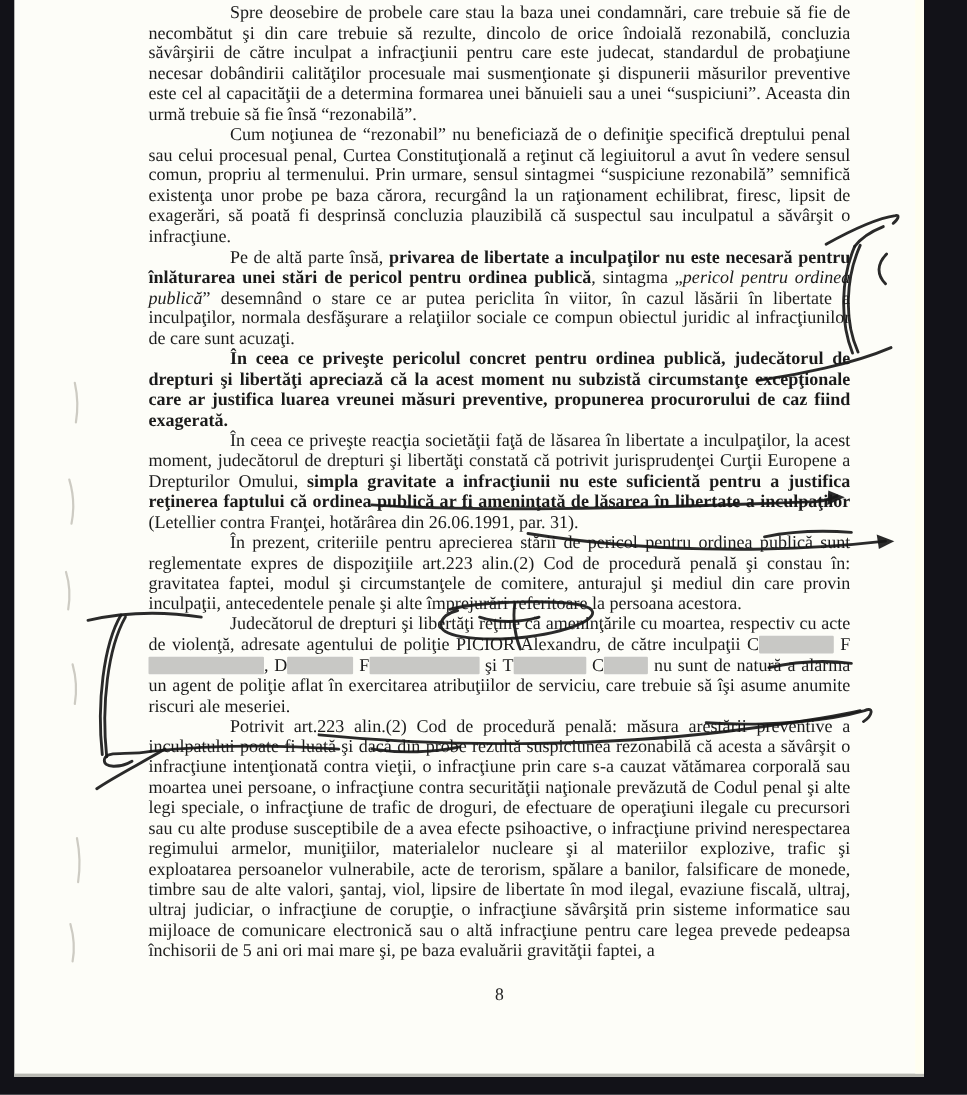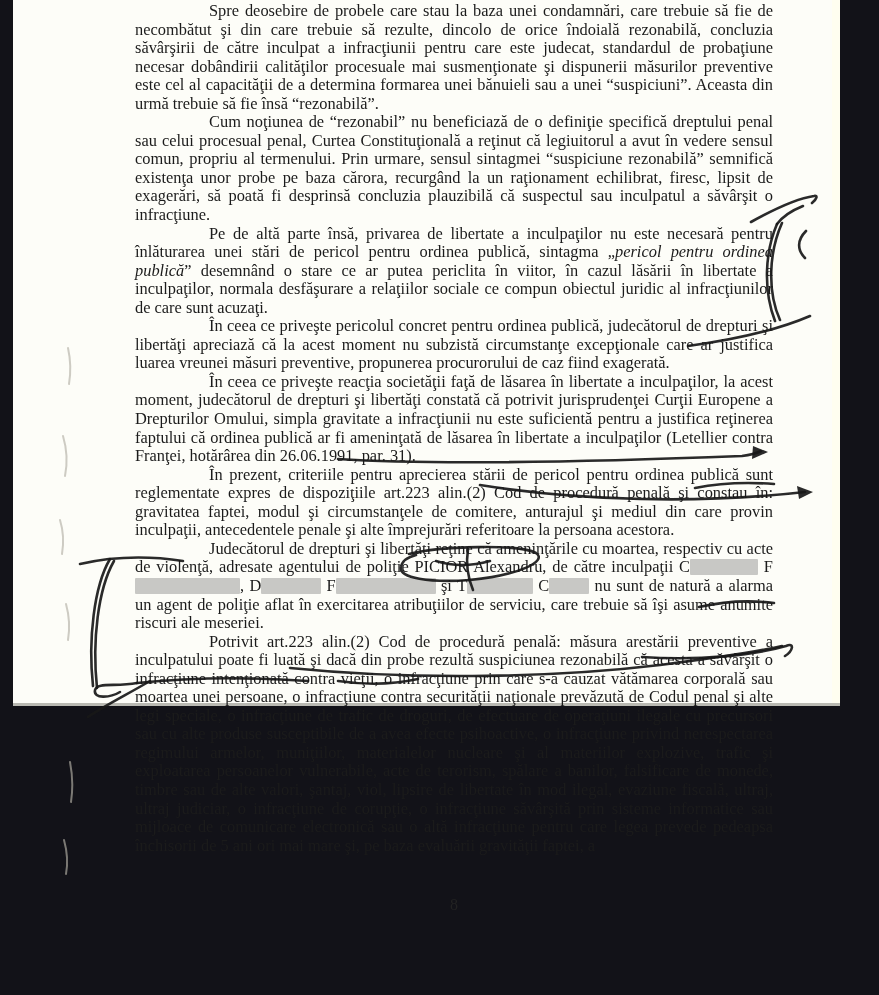--- a/index.html
+++ b/index.html
@@ -1,21 +1,21 @@
 <!DOCTYPE html>
 <html><head>
 <meta charset="utf-8">
 <style>
   *{margin:0;padding:0;box-sizing:border-box}
   html,body{width:879px;height:995px;background:#121218;overflow:hidden;position:relative}
-  .page{position:absolute;left:13px;top:0;width:827px;height:706px;background:#fdfdf8;border-bottom:3px solid #b9b9b2}
+  .page{position:absolute;left:13px;top:0;width:827px;height:979px;background:#fdfdf8;border-bottom:3px solid #b9b9b2}
   .page-inner-tint{position:absolute;right:0;top:0;width:8px;height:100%;background:#fffef0}
   .text-block{position:absolute;left:122px;top:2px;width:638px;font-family:"Liberation Serif",serif;font-size:16.4px;line-height:18.55px;text-align:justify;color:#1b1b1b}
   .para{text-indent:74px}
-  .b{font-weight:400}
+  .b{font-weight:700}
   .i{font-style:italic}
   .redact{display:inline-block;background:#c8c8c5;height:16px;vertical-align:-3px;border-radius:1px}
   .page-num{position:absolute;left:122px;width:638px;top:896px;text-align:center;font-family:"Liberation Serif",serif;font-size:16px;color:#222}
   svg.anno{position:absolute;left:0;top:0;pointer-events:none;z-index:5}
   svg.anno path{fill:none;stroke:#181818;stroke-width:2.6;stroke-linecap:round;stroke-linejoin:round;opacity:.92}
   svg.anno path.pencil{stroke:#b3b1a6;stroke-width:2;opacity:.65}
   svg.anno path.arrowfill{fill:#181818;stroke:none}
 </style>
 </head>
 <body>

